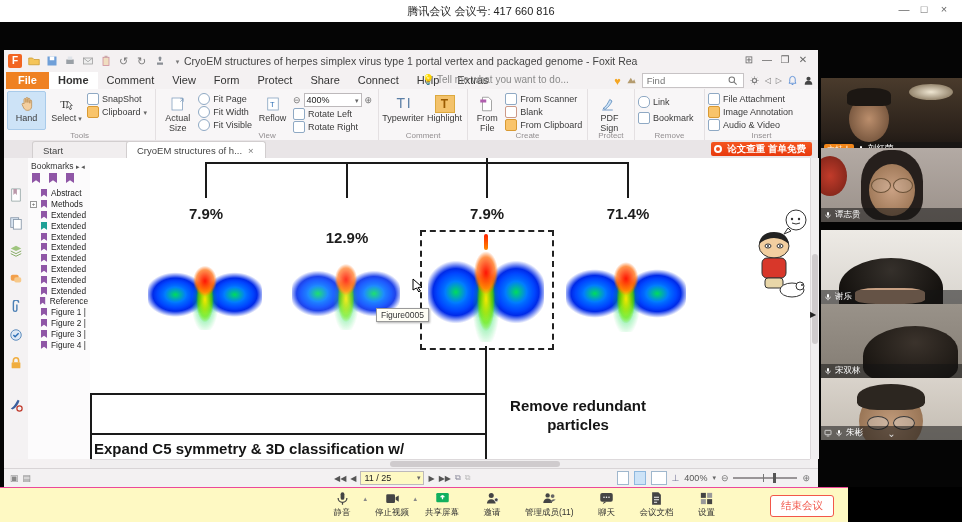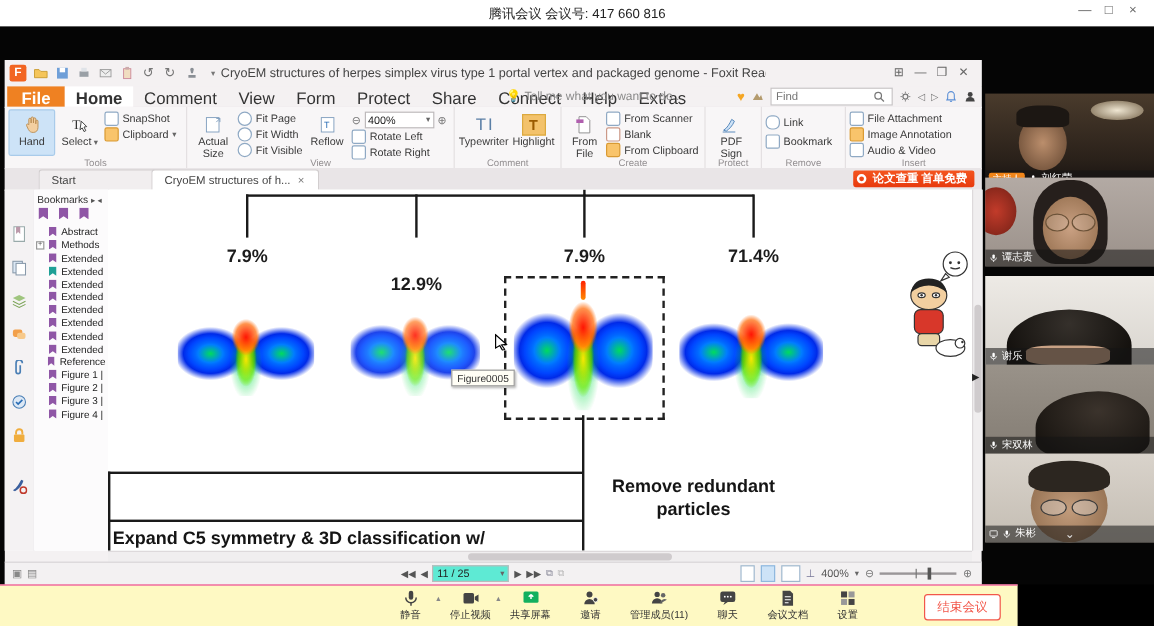--- a/index.html
+++ b/index.html
@@ -18,21 +18,21 @@
   .qat{left:4px;top:3px;display:flex;gap:5px;align-items:center;height:16px;}
   .qat .logo{width:14px;height:14px;background:#f26522;border-radius:2px;color:#fff;font-weight:bold;font-size:10px;text-align:center;line-height:14px;}
   .qat .qi{width:13px;height:13px;display:inline-block;color:#777;font-size:11px;line-height:13px;text-align:center;}
   .qat .qi svg{width:12px;height:12px;}
   .f-title .ft-text{left:180px;right:180px;top:5px;text-align:center;font-size:10.5px;color:#444;white-space:nowrap;overflow:hidden;}
   .f-title .ft-ctrls{right:6px;top:4px;color:#666;font-size:10px;}
   .f-title .ft-ctrls span{display:inline-block;width:18px;text-align:center;}
   
   .f-menu{left:0;top:22px;width:814px;height:17px;background:#f4f1f2;border-bottom:1px solid #e4e0e2;}
   .m-tabs{left:2px;top:0;display:flex;height:17px;align-items:stretch;}
-  .m-tab{padding:2px 9px 0 9px;font-size:14px;color:#333;text-align:center;}
+  .m-tab{padding:2px 9px 0 9px;font-size:11px;color:#333;text-align:center;}
   .m-tab.file{background:#ef8122;color:#fff;font-weight:bold;padding:2px 12px 0 12px;}
   .m-tab.active{background:#fff;font-weight:bold;}
   .tellme{left:418px;top:2px;color:#8a8a8a;font-size:10px;}
   .m-right{right:4px;top:1px;display:flex;align-items:center;gap:5px;height:15px;}
   .heart{color:#f5a623;font-size:11px;}
   .findbox{width:96px;height:13px;border:1px solid #c7c3c5;background:#fff;display:flex;align-items:center;padding:0 2px;gap:2px;}
   .findbox input{border:0;outline:0;width:76px;font-size:9.5px;color:#555;background:transparent;font-family:"Liberation Sans",sans-serif;}
   .micon{color:#777;font-size:10px;line-height:10px;}
   .micon svg{width:11px;height:11px;display:block;}
   
@@ -95,21 +95,21 @@
   .vscroll{left:806px;top:0;width:8px;height:301px;background:#f0eeef;border-left:1px solid #ddd9db;}
   .vthumb{left:1px;top:96px;width:6px;height:90px;background:#cfcbcd;border-radius:3px;}
   .collapse-arr{left:-1px;top:152px;color:#222;font-size:8px;}
   
   .hscroll{left:86px;top:409px;width:720px;height:9px;background:#f0eeef;border-top:1px solid #ddd9db;}
   .hthumb{left:300px;top:1px;width:170px;height:6px;background:#cfcbcd;border-radius:3px;}
   .f-status{left:0;top:418px;width:814px;height:19px;background:#f3f1f2;border-top:1px solid #d8d4d6;font-size:9px;color:#555;}
   .st-left{left:6px;top:4px;display:flex;gap:4px;color:#888;}
   .st-nav{left:330px;top:2px;display:flex;align-items:center;gap:4px;}
   .st-nav .n{font-size:8px;color:#555;}
-  .pagebox{width:56px;height:12px;border:1px solid #bdb9bb;background:#5eead4;display:flex;justify-content:space-between;align-items:center;padding:0 3px;font-size:9px;color:#222;}
+  .pagebox{width:56px;height:12px;border:1px solid #bdb9bb;background:#fef9c3;display:flex;justify-content:space-between;align-items:center;padding:0 3px;font-size:9px;color:#222;}
   .st-right{right:8px;top:2px;display:flex;align-items:center;gap:5px;}
   .vm{width:10px;height:12px;border:1px solid #9fb7cd;background:#fff;}
   .vm.sel{background:#cde3f7;border-color:#8fb8de;}
   .sl-track{width:64px;height:2px;background:#9a9698;position:relative;}
   .sl-det{position:absolute;left:30px;top:-3px;width:1px;height:8px;background:#777;}
   .sl-th{position:absolute;left:40px;top:-4px;width:3px;height:10px;background:#555;}
   
   .sticker{pointer-events:none;}
   
   .vtile{left:821px;width:141px;overflow:hidden;background:#222;}
@@ -669,21 +669,21 @@
     <div class="nm">
       <svg viewBox="0 0 24 24">
           <rect x="9" y="3" width="6" height="11" rx="3" fill="#fff"></rect>
           <path d="M5 11a7 7 0 0 0 14 0" fill="none" stroke="#fff" stroke-width="2"></path>
           <line x1="12" y1="18" x2="12" y2="22" stroke="#fff" stroke-width="2"></line>
         </svg>
       <span>宋双林</span>
     </div>
   </div>
 
-  <div class="a vtile" style="top:356px;height:74px;background:linear-gradient(180deg,#d9d3cb,#c4bdb3);">
+  <div class="a vtile" style="top:356px;height:62px;background:linear-gradient(180deg,#d9d3cb,#c4bdb3);">
     <div class="blob" style="left:38px;top:12px;width:64px;height:62px;background:radial-gradient(ellipse at 50% 55%,#c29c7c,#8f6c4d 90%);"></div>
     <div class="blob" style="left:36px;top:6px;width:68px;height:26px;background:#2c2620;border-radius:50% 50% 30% 30%;"></div>
     <div class="blob" style="left:46px;top:38px;width:20px;height:12px;border:1.5px solid #3a3a3a;background:rgba(230,230,230,.35);"></div>
     <div class="blob" style="left:72px;top:38px;width:20px;height:12px;border:1.5px solid #3a3a3a;background:rgba(230,230,230,.35);"></div>
     <div class="nm">
       <svg viewBox="0 0 24 24">
           <rect x="3" y="4" width="18" height="13" rx="1.5" fill="none" stroke="#fff" stroke-width="2"></rect>
           <line x1="8" y1="21" x2="16" y2="21" stroke="#fff" stroke-width="2"></line>
         </svg>
       <svg viewBox="0 0 24 24">

